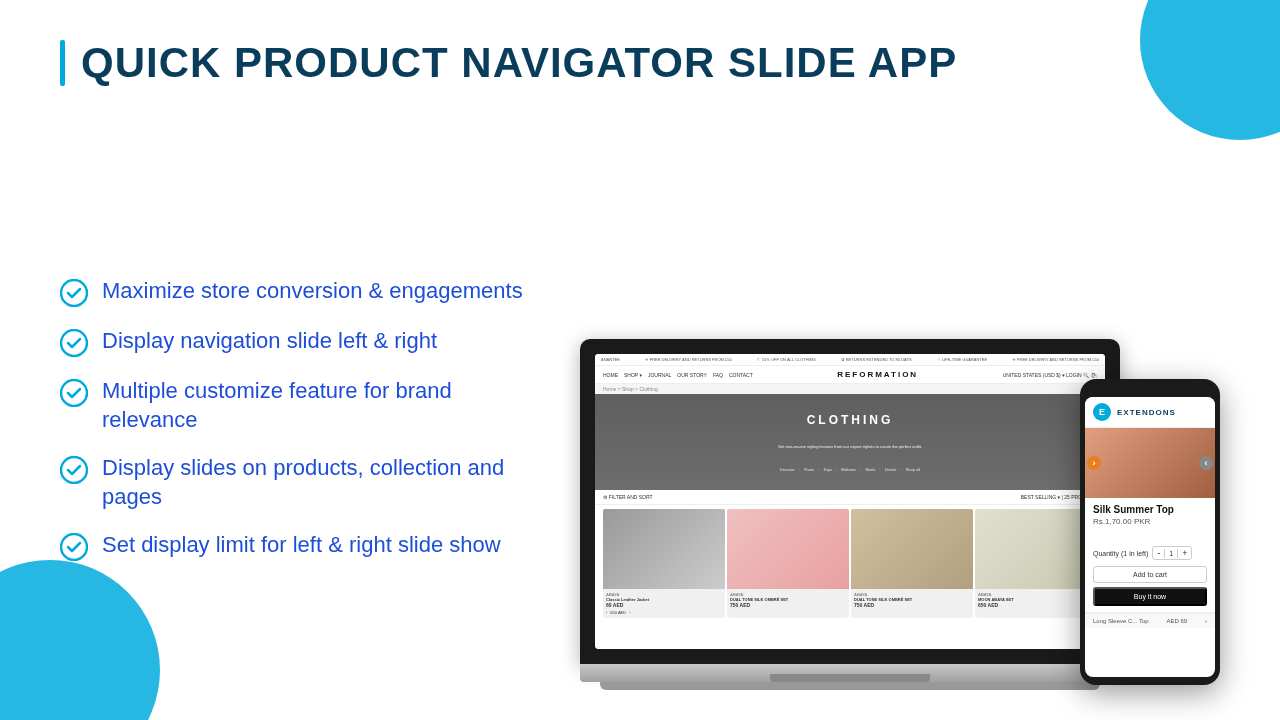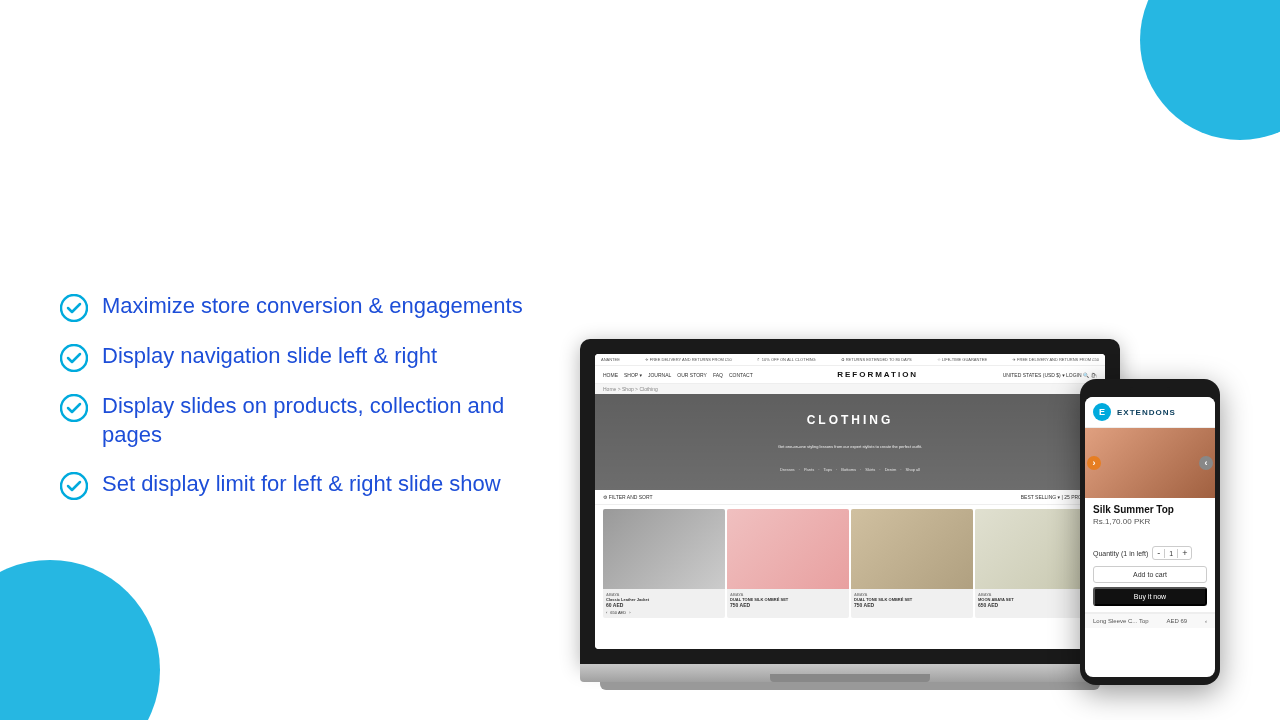--- a/index.html
+++ b/index.html
@@ -474,20 +474,21 @@
 <body>
 
 <div class="circle-top-right"></div>
 <div class="circle-bottom-left"></div>
 
 <div class="content-wrapper">
 
   <div class="header">
     <div class="header-title-row">
       <div class="title-bar"></div>
+      <h1 class="main-title">QUICK PRODUCT NAVIGATOR SLIDE APP</h1>
     </div>
   </div>
 
   <div class="main-layout">
 
     <div class="features-list">
 
       <div class="feature-item">
         <div class="check-icon">
           <svg viewBox="0 0 28 28" fill="none" xmlns="http://www.w3.org/2000/svg">
@@ -501,20 +502,29 @@
       <div class="feature-item">
         <div class="check-icon">
           <svg viewBox="0 0 28 28" fill="none" xmlns="http://www.w3.org/2000/svg">
             <circle cx="14" cy="14" r="13" stroke="#00aadd" stroke-width="2.5"></circle>
             <polyline points="8,14 12,18 20,10" stroke="#00aadd" stroke-width="2.5" stroke-linecap="round" stroke-linejoin="round"></polyline>
           </svg>
         </div>
         <span class="feature-text">Display navigation slide left &amp; right</span>
       </div>
 
+      <div class="feature-item">
+        <div class="check-icon">
+          <svg viewBox="0 0 28 28" fill="none" xmlns="http://www.w3.org/2000/svg">
+            <circle cx="14" cy="14" r="13" stroke="#00aadd" stroke-width="2.5"></circle>
+            <polyline points="8,14 12,18 20,10" stroke="#00aadd" stroke-width="2.5" stroke-linecap="round" stroke-linejoin="round"></polyline>
+          </svg>
+        </div>
+        <span class="feature-text">Multiple customize feature for brand relevance</span>
+      </div>
 
       <div class="feature-item">
         <div class="check-icon">
           <svg viewBox="0 0 28 28" fill="none" xmlns="http://www.w3.org/2000/svg">
             <circle cx="14" cy="14" r="13" stroke="#00aadd" stroke-width="2.5"></circle>
             <polyline points="8,14 12,18 20,10" stroke="#00aadd" stroke-width="2.5" stroke-linecap="round" stroke-linejoin="round"></polyline>
           </svg>
         </div>
         <span class="feature-text">Display slides on products, collection and pages</span>
       </div>

